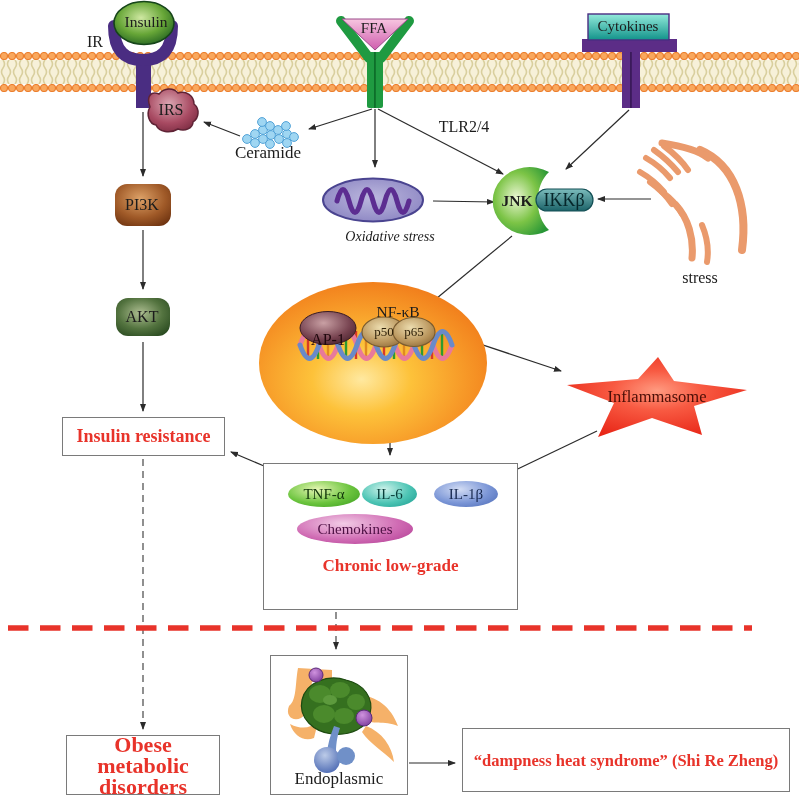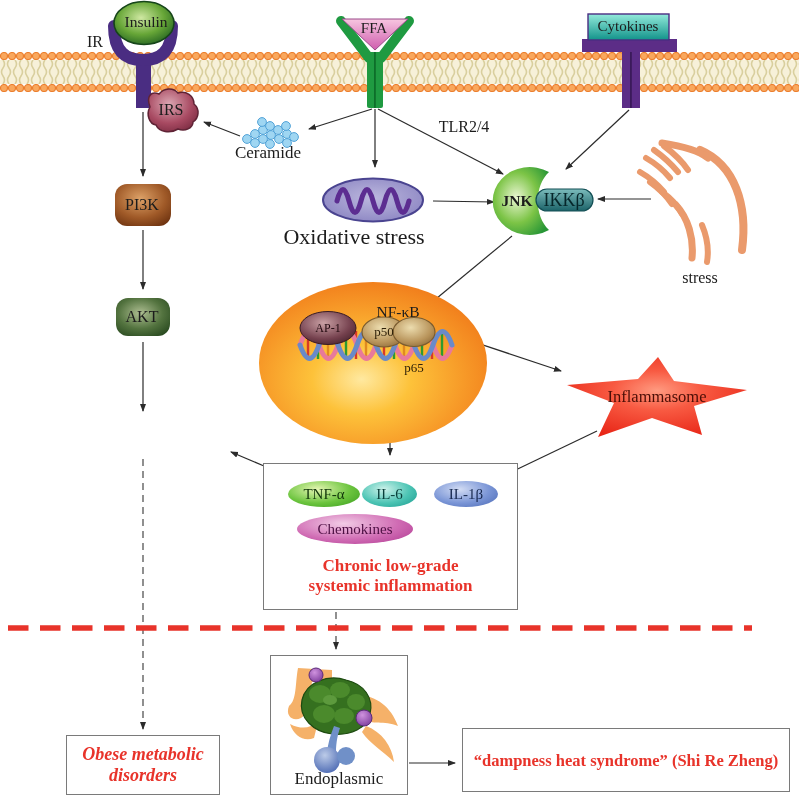--- a/index.html
+++ b/index.html
@@ -247,69 +247,71 @@
     <ellipse cx="72" cy="56" rx="10" ry="8" fill="#4b8a2c"></ellipse>
     <ellipse cx="58" cy="40" rx="7" ry="5" fill="#5d9a3d"></ellipse>
     <circle cx="44" cy="15" r="7" fill="url(#gPurpleBall)" stroke="#5a2a78" stroke-width="1"></circle>
     <circle cx="92" cy="58" r="8" fill="url(#gPurpleBall)" stroke="#5a2a78" stroke-width="1"></circle>
     <path d="M62,66 C58,76 56,84 55,92 L64,92 C64,82 66,74 68,68 Z" fill="#7090c8"></path>
     <circle cx="55" cy="100" r="13" fill="url(#gBlueDrop)"></circle>
     <circle cx="74" cy="96" r="9" fill="#7090c8"></circle>
   </g>
 </svg>
 
+  <div class="box centerflex" style="left:62px;top:417px;width:163px;height:39px;">
+    <span class="bold red" style="font-size:18px;">Insulin resistance</span>
+  </div>
 
   <div class="box" style="left:263px;top:463px;width:255px;height:147px;">
     <div class="oval o-tnfa" style="left:24px;top:17px;width:72px;height:26px;">
       <span style="font-size:15px;">TNF-α</span>
     </div>
     <div class="oval o-il6" style="left:98px;top:17px;width:55px;height:26px;">
       <span style="font-size:15px;">IL-6</span>
     </div>
     <div class="oval o-il1b" style="left:170px;top:17px;width:64px;height:26px;">
       <span style="font-size:15px;">IL-1β</span>
     </div>
     <div class="oval o-chem" style="left:33px;top:50px;width:116px;height:30px;">
       <span style="font-size:15px;">Chemokines</span>
     </div>
     <div class="bold red" style="position:absolute;left:0;top:92px;width:100%;text-align:center;font-size:17px;line-height:20px;">
       <div>Chronic low-grade</div>
-      <div>systemic inflammation</div>
     </div>
   </div>
 
   <div class="box centerflex" style="left:66px;top:735px;width:154px;height:60px;">
-    <div class="bold red" style="font-size:18px;line-height:21px;font-style:italic;">
+    <div class="bold red" style="font-size:22px;line-height:21px;">
       <div>Obese metabolic</div>
       <div>disorders</div>
     </div>
   </div>
 
   <div class="box" style="left:270px;top:655px;width:138px;height:140px;background:transparent;">
     <div style="position:absolute;left:0;bottom:5px;width:100%;text-align:center;font-size:17px;color:#1c1c1c;">Endoplasmic</div>
   </div>
 
   <div class="box centerflex" style="left:462px;top:728px;width:328px;height:64px;">
     <div class="bold red" style="font-size:16.5px;line-height:21px;">“dampness heat syndrome” (Shi Re Zheng)</div>
   </div>
 
   <span class="lbl" style="left:146px;top:22px;font-size:15.5px;">Insulin</span>
   <span class="lbl" style="left:95px;top:42px;">IR</span>
   <span class="lbl" style="left:171px;top:110px;">IRS</span>
   <span class="lbl" style="left:268px;top:153px;font-size:17px;">Ceramide</span>
   <span class="lbl" style="left:374px;top:29px;font-size:15px;">FFA</span>
   <span class="lbl" style="left:464px;top:127px;">TLR2/4</span>
   <span class="lbl" style="left:628px;top:27px;font-size:15px;">Cytokines</span>
-  <span class="lbl" style="left:354px;top:237px;font-size:22px;">Oxidative stress</span>
+  <span class="lbl" style="left:390px;top:237px;font-size:14px;font-style:italic;">Oxidative stress</span>
   <span class="lbl bold" style="left:517px;top:201px;font-size:15.5px;">JNK</span>
   <span class="lbl" style="left:564px;top:200px;font-size:18px;color:#06262a;">IKKβ</span>
   <div class="lbl" style="left:700px;top:277px;font-size:16px;line-height:19px;">
     <div>stress</div>
   </div>
   <span class="lbl" style="left:142px;top:205px;">PI3K</span>
   <span class="lbl" style="left:142px;top:317px;">AKT</span>
   <span class="lbl" style="left:398px;top:312px;font-size:15.5px;">NF-κB</span>
-  <span class="lbl" style="left:328px;top:328px;font-size:12px;color:#20080e;">AP-1</span>
+  <span class="lbl" style="left:328px;top:340px;font-size:16px;color:#20080e;">AP-1</span>
   <span class="lbl" style="left:384px;top:332px;font-size:13px;color:#2e2008;">p50</span>
-  <span class="lbl" style="left:414px;top:332px;font-size:13px;color:#2e2008;margin-top:36px;">p65</span>
+  <span class="lbl" style="left:414px;top:332px;font-size:13px;color:#2e2008;">p65</span>
   <span class="lbl" style="left:657px;top:397px;font-size:16.5px;color:#4a0e06;">Inflammasome</span>
 
 </div>
 
 </body></html>

